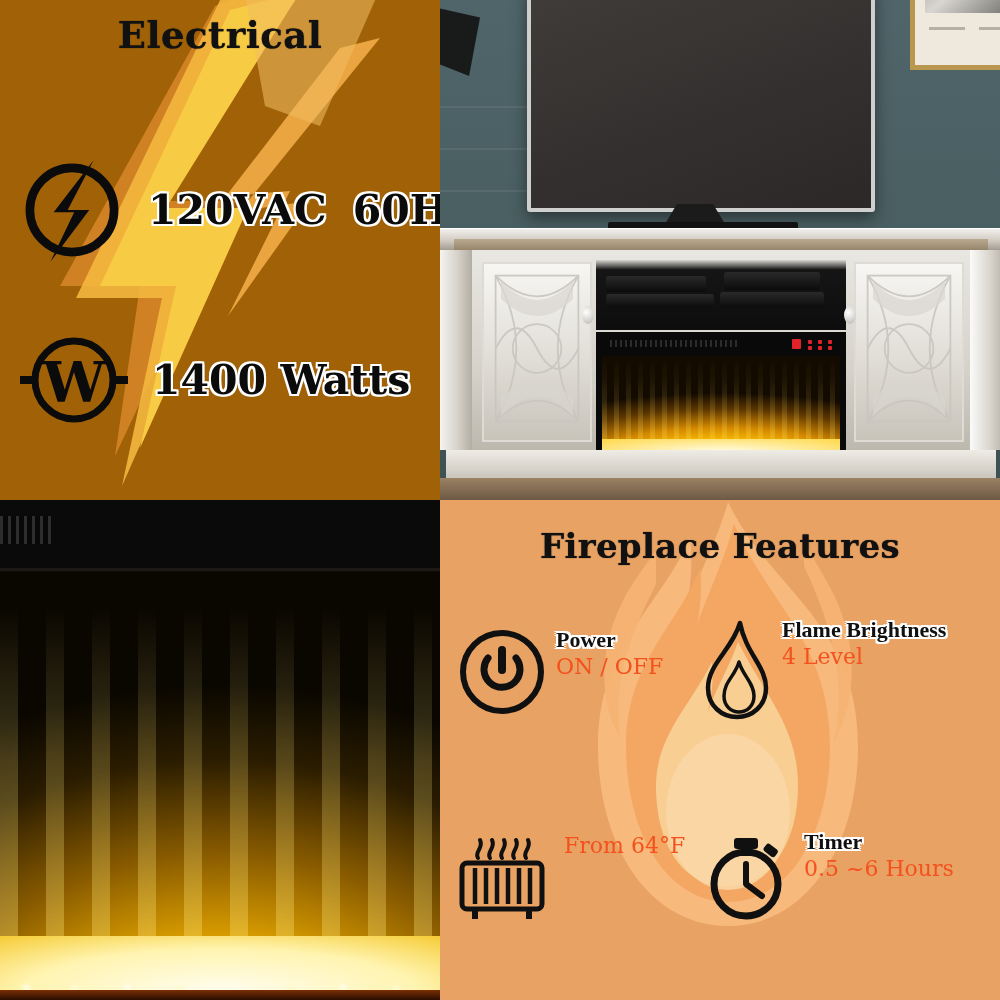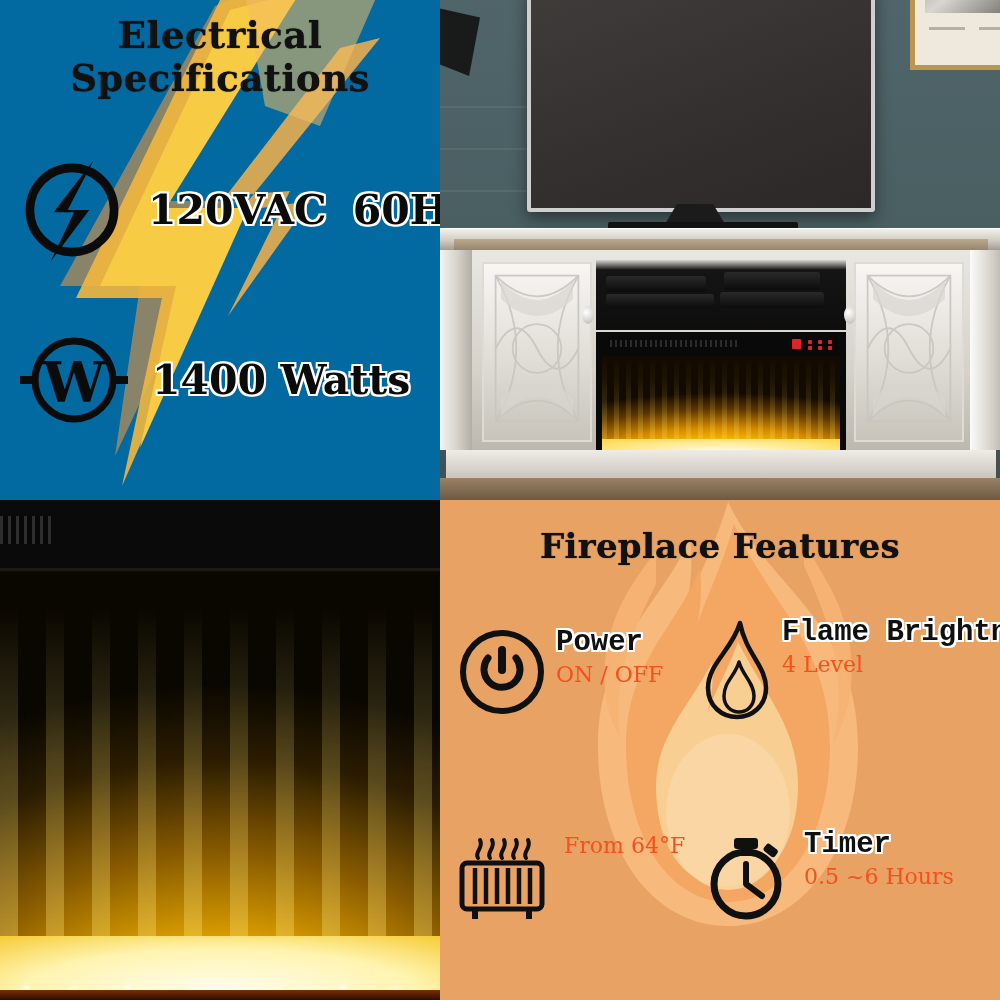--- a/index.html
+++ b/index.html
@@ -7,21 +7,21 @@
     width:1000px;height:1000px;overflow:hidden;
     font-family:"Liberation Sans", sans-serif;
     background:#E8A263;
   }
   .board{position:relative;width:1000px;height:1000px;}
 
   
   .panel{position:absolute;overflow:hidden;}
 
   
-  #panel-electrical{left:0;top:0;width:440px;height:500px;background:#0369a1;}
+  #panel-electrical{left:0;top:0;width:440px;height:500px;background:#a16207;}
 
   #bolt-bg{position:absolute;left:-10px;top:-14px;width:460px;height:520px;}
 
   .spec-title{
     position:absolute;left:0;top:14px;width:440px;
     text-align:center;color:#111;
     font-family:"DejaVu Serif", serif;font-weight:bold;
     font-size:37px;line-height:1.16;letter-spacing:.5px;
     text-shadow:0 0 1px #111;
   }
@@ -157,22 +157,22 @@
   .feat-item{position:absolute;display:flex;align-items:flex-start;}
   #feat-power{left:18px;top:128px;}
   #feat-brightness{left:262px;top:118px;}
   #feat-heater{left:14px;top:330px;}
   #feat-timer{left:262px;top:330px;}
 
   .feat-icon{flex:0 0 auto;}
   .feat-text{margin-left:10px;}
 
   .feat-label{
-    font-family:Liberation Mono, monospace;font-weight:bold;
-    font-size:29px;color:#101010;line-height:1.06;white-space:nowrap;
+    font-family:Liberation Serif, serif;font-weight:bold;
+    font-size:22px;color:#101010;line-height:1.06;white-space:nowrap;
     text-shadow:
       -2px -2px 0 #fff, 2px -2px 0 #fff, -2px 2px 0 #fff, 2px 2px 0 #fff,
       0 -2px 0 #fff, 0 2px 0 #fff, -2px 0 0 #fff, 2px 0 0 #fff;
   }
   .feat-value{
     font-family:"DejaVu Serif", serif;font-weight:normal;
     font-size:22px;color:#F4511E;line-height:1.1;white-space:nowrap;margin-top:4px;
   }
   .feat-value .ln{display:block;}
 </style>
@@ -191,21 +191,20 @@
 
       <polygon points="310,6 176,222 258,222 150,462 186,300 110,300 240,24" fill="#F8CB44"></polygon>
 
       <polygon points="390,52 250,225 320,215 238,330 300,205 236,210 350,62" fill="#F7B24A" opacity="0.85"></polygon>
 
       <polygon points="250,-20 400,-20 330,140 275,120" fill="#F2BD63" opacity="0.55"></polygon>
     </svg>
 
     <div class="spec-title">
       <div>Electrical</div>
-      <div>Specifications</div>
     </div>
 
     <div class="spec-row" id="spec-row-voltage">
       <svg class="spec-icon" viewBox="0 0 100 100">
         <circle cx="50" cy="50" r="39" fill="none" stroke="#0b0b0b" stroke-width="8"></circle>
         <polygon points="70,4 33,52 52,52 30,98 66,50 46,50" fill="#0b0b0b"></polygon>
       </svg>
       <div class="spec-value"><span>120VAC</span><span class="gap"></span><span>60Hz</span></div>
     </div>
 

